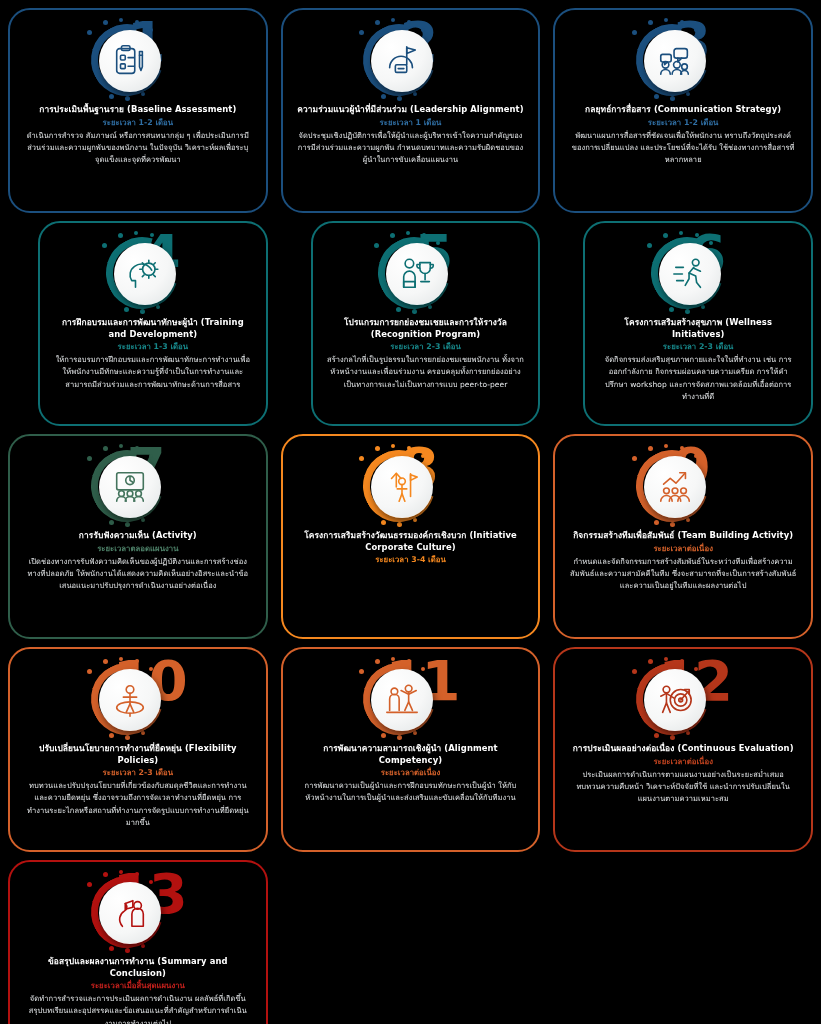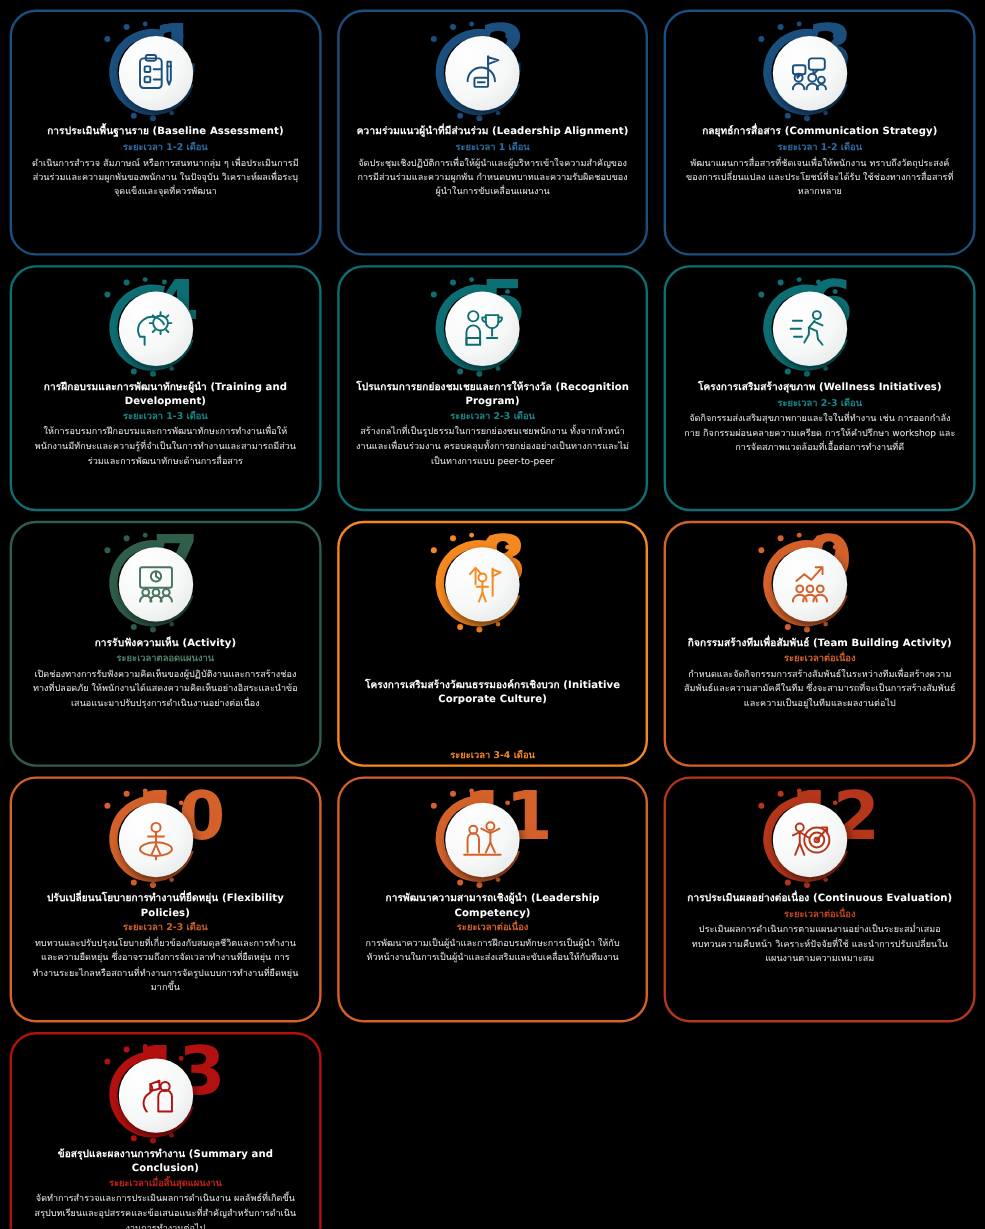--- a/index.html
+++ b/index.html
@@ -113,35 +113,35 @@
     padding:0 4px;
     letter-spacing:.05px;
   }
   
   .t-navy   { border-color:#1b4f7e; }
   .t-navy .num,.t-navy .ring{ color:#1b4f7e; border-color:#1b4f7e; border-right-color:transparent; }
   .t-navy .dot{ background:#1b4f7e; }
   .t-navy .dur{ color:#2f6ea3; }
   .t-navy svg{ stroke:#1b4f7e; }
 
-  .t-teal   { border-color:#0d6f73; }
+  .t-teal   { border-color:#0d6f73;margin-left:30px; }
   .t-teal .num{ color:#0d6f73; }
   .t-teal .ring{ border-color:#0d6f73; border-right-color:transparent; }
   .t-teal .dot{ background:#0d6f73; }
   .t-teal .dur{ color:#17888b; }
   .t-teal svg{ stroke:#0d6f73; }
 
   .t-green  { border-color:#2f5e4a; }
   .t-green .num{ color:#2f5e4a; }
   .t-green .ring{ border-color:#2f5e4a; border-right-color:transparent; }
   .t-green .dot{ background:#2f5e4a; }
   .t-green .dur{ color:#4d8068; }
   .t-green svg{ stroke:#45755e; }
 
-  .t-orange { border-color:#f5881f;gap:35px; }
+  .t-orange { border-color:#f5881f; }
   .t-orange .num{ color:#f5881f; }
   .t-orange .ring{ border-color:#f5881f; border-right-color:transparent; }
   .t-orange .dot{ background:#f5881f; }
   .t-orange .dur{ color:#f5881f; }
   .t-orange svg{ stroke:#f5881f; }
 
   .t-dorange{ border-color:#d4612a; }
   .t-dorange .num{ color:#d4612a; }
   .t-dorange .ring{ border-color:#d4612a; border-right-color:transparent; }
   .t-dorange .dot{ background:#d4612a; }
@@ -491,21 +491,21 @@
               <path d="M7 31 l0 -12 a5 5 0 0 1 10 0 l0 12"></path>
               <circle cx="27" cy="8" r="3.5"></circle>
               <path d="M27 12 v10"></path>
               <path d="M19 10 l8 4 l8 -4"></path>
               <path d="M23 31 l4 -9 l4 9"></path>
               <line x1="4" y1="33" x2="36" y2="33"></line>
             </svg>
           </div>
         </div>
       </div>
-      <div class="title">การพัฒนาความสามารถเชิงผู้นำ (Leadership Competency)</div>
+      <div class="title">การพัฒนาความสามารถเชิงผู้นำ (Alignment Competency)</div>
       <div class="dur">ระยะเวลาต่อเนื่อง</div>
       <div class="desc">การพัฒนาความเป็นผู้นำและการฝึกอบรมทักษะการเป็นผู้นำ ให้กับหัวหน้างานในการเป็นผู้นำและส่งเสริมและขับเคลื่อนให้กับทีมงาน</div>
     </div>
     <div class="card t-rust">
       <div class="badge">
         <div class="badge-inner">
           <div class="num wide">12</div>
           <div class="ring"></div>
           <div class="dot" style="left: 24px; top: 14px; width: 5px; height: 5px;"></div>
           <div class="dot" style="left: 40px; top: 4px; width: 5px; height: 5px;"></div>

